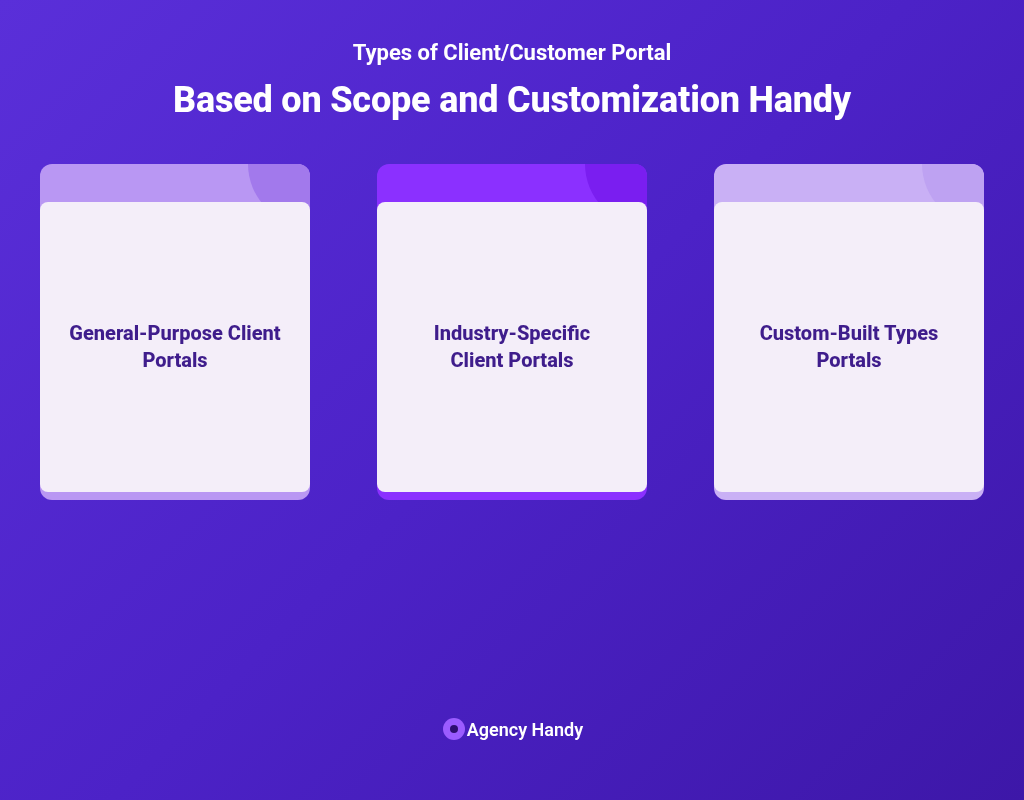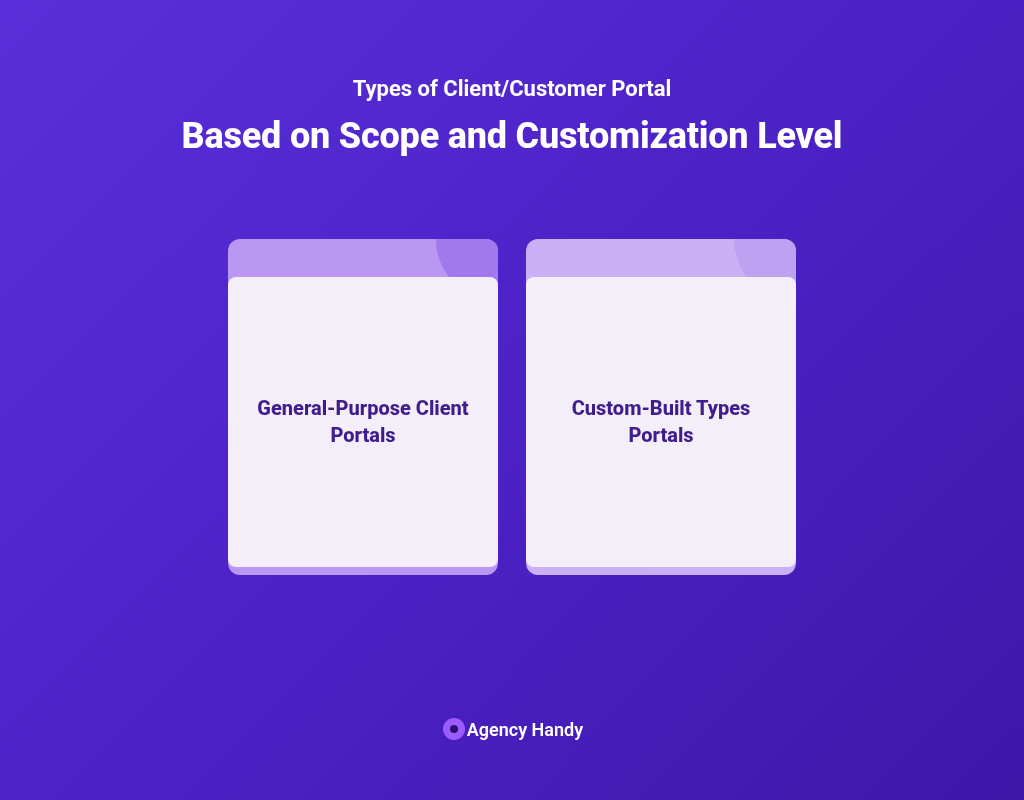--- a/index.html
+++ b/index.html
@@ -5,38 +5,38 @@
   * { margin: 0; padding: 0; box-sizing: border-box; }
   html, body { width: 1024px; height: 800px; }
   body {
     background: linear-gradient(135deg, #5a2fd9 0%, #4c22c7 50%, #3d17a8 100%);
     font-family: -apple-system, BlinkMacSystemFont, "Segoe UI", Roboto, Helvetica, Arial, sans-serif;
     position: relative;
     overflow: hidden;
   }
   .header {
     text-align: center;
-    padding-top: 76px;
+    padding-top: 40px;
     color: #ffffff;
   }
   .subtitle {
     font-size: 22px;
     font-weight: 700;
     margin-bottom: 14px;
   }
   .title {
     font-size: 36px;
     font-weight: 800;
     letter-spacing: -0.2px;
   }
   .cards {
     display: flex;
-    justify-content: center;
+    justify-content: space-between;
     gap: 28px;
-    margin-top: 74px;
+    margin-top: 35px;
     padding: 8px 40px;
   }
   .card-wrap {
     position: relative;
     width: 270px;
     height: 336px;
   }
   .card-accent {
     position: absolute;
     top: 0;
@@ -100,33 +100,40 @@
     color: #ffffff;
     font-size: 18px;
     font-weight: 600;
   }
 </style>
 </head>
 <body>
 
 <div class="header">
   <div class="subtitle">Types of Client/Customer Portal</div>
-  <div class="title">Based on Scope and Customization Level</div>
+  <div class="title">Based on Scope and Customization Handy</div>
 </div>
 
 <div class="cards">
 
   <div class="card-wrap c1">
     <div class="card-accent"></div>
     <div class="card-bubble"></div>
     <div class="card-body">
       <div class="card-label">General-Purpose Client Portals</div>
     </div>
   </div>
 
+  <div class="card-wrap c2">
+    <div class="card-accent"></div>
+    <div class="card-bubble"></div>
+    <div class="card-body">
+      <div class="card-label">Industry-Specific Client Portals</div>
+    </div>
+  </div>
 
   <div class="card-wrap c3">
     <div class="card-accent"></div>
     <div class="card-bubble"></div>
     <div class="card-body">
       <div class="card-label">Custom-Built Types Portals</div>
     </div>
   </div>
 
 </div>

